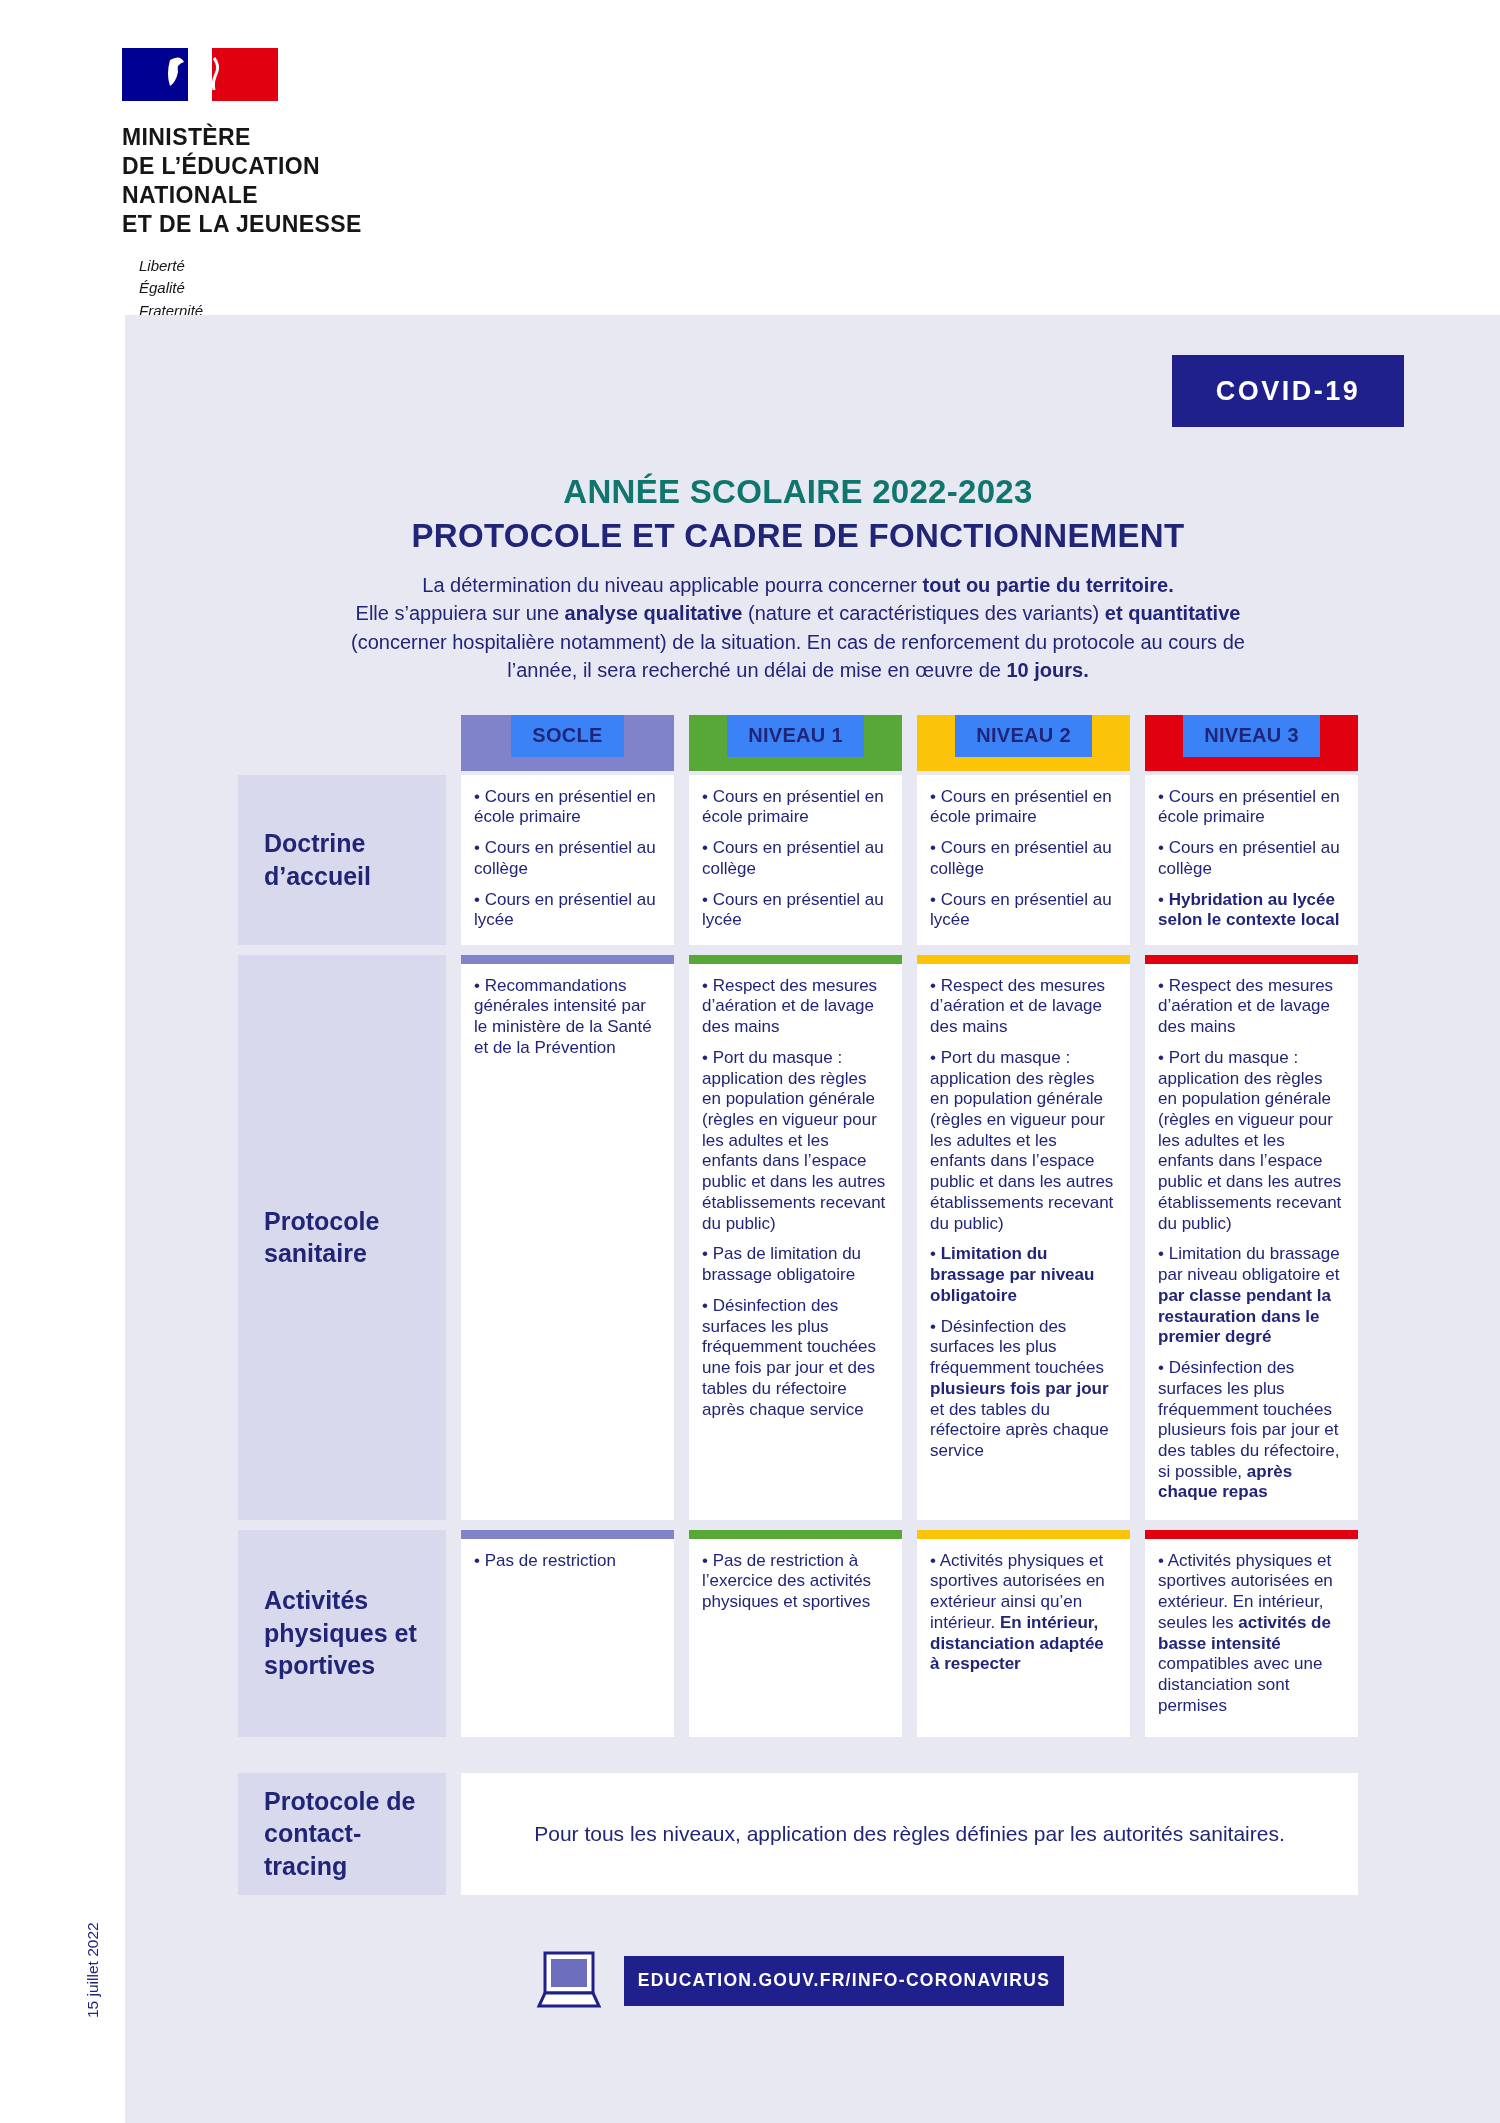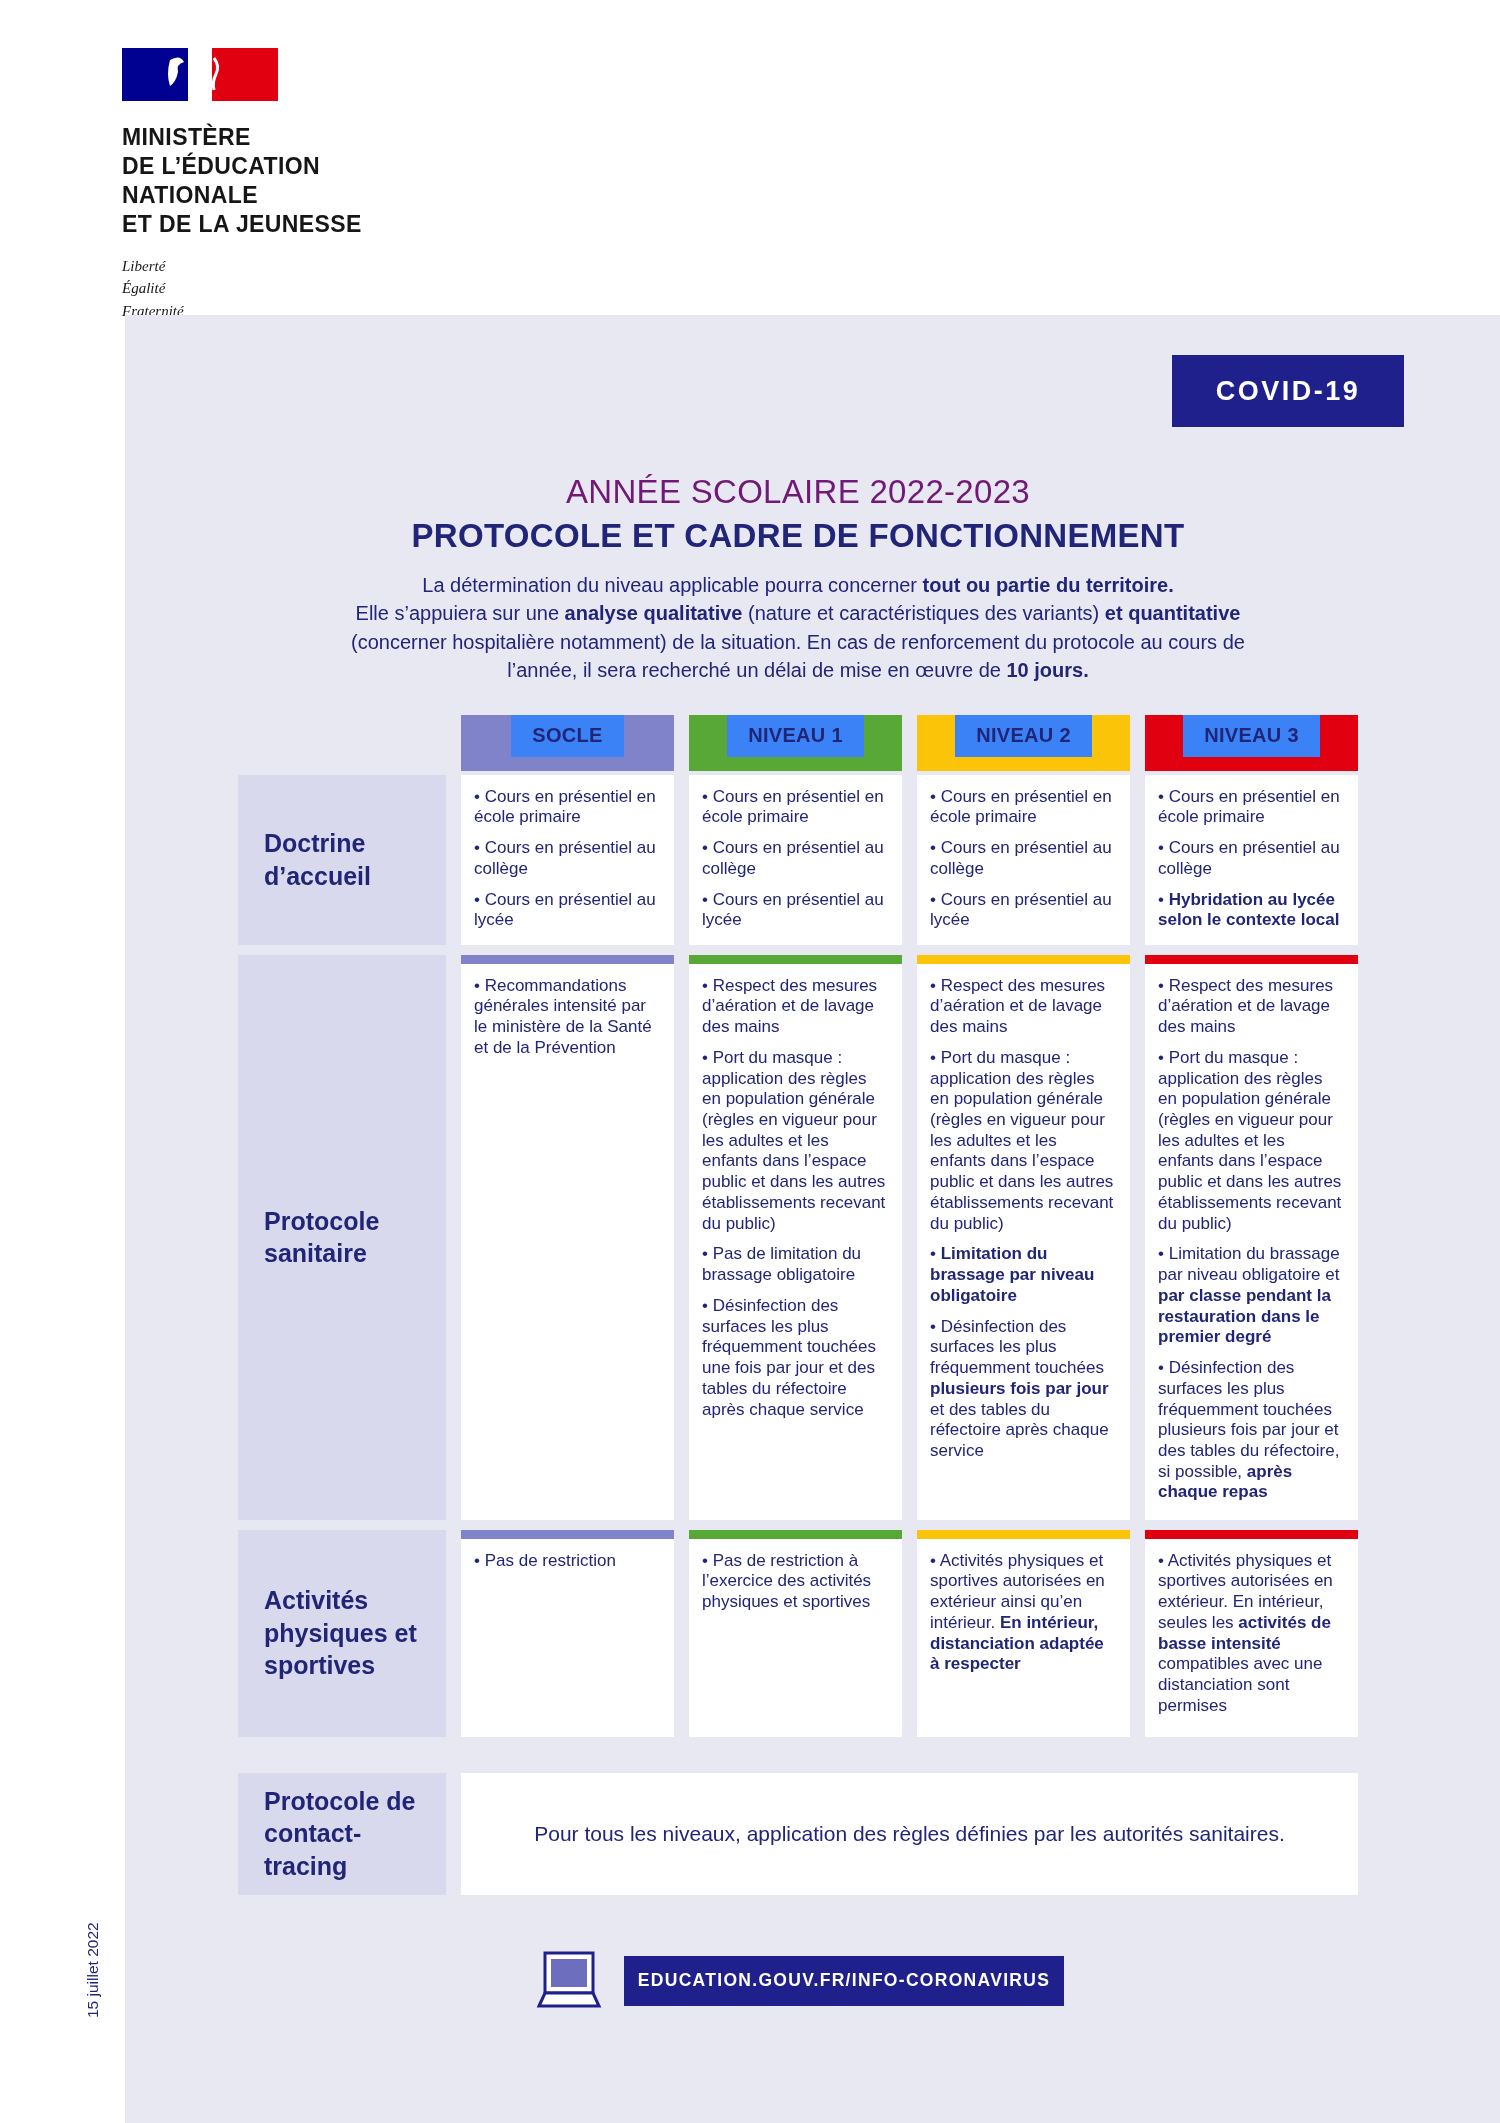--- a/index.html
+++ b/index.html
@@ -6,28 +6,28 @@
   .page{position:relative;width:1500px;height:2123px;background:#ffffff;overflow:hidden;
         font-family:"Liberation Sans",sans-serif;color:#212577;}
   
   .gov-logo{position:absolute;left:122px;top:48px;}
   .flag{position:relative;display:flex;width:160px;height:53px;}
   .flag-blue{width:66px;background:#000091;position:relative;}
   .flag-white{width:24px;background:#ffffff;}
   .flag-red{width:66px;background:#e1000f;}
   .flag svg{position:absolute;left:0;top:0;}
   .ministry{margin-top:22px;font-weight:700;font-size:23px;line-height:1.26;color:#161616;letter-spacing:.4px;}
-  .motto{margin-top:16px;font-family:Liberation Serif, serif;font-style:italic;font-size:15px;line-height:1.5;color:#161616;}
+  .motto{margin-top:16px;font-family:Liberation Sans, sans-serif;font-style:italic;font-size:15px;line-height:1.5;color:#161616;margin-left:17px;}
   
   .panel{position:absolute;left:125px;top:315px;width:1375px;height:1808px;background:#e8e8f3;}
   .covid-badge{position:absolute;left:1047px;top:40px;width:232px;height:72px;background:#20208c;
                color:#ffffff;font-size:27px;font-weight:600;letter-spacing:2.5px;
                display:flex;align-items:center;justify-content:center;}
   .center-col{width:1120px;margin:158px 0 0 113px;text-align:center;}
-  .title1{margin:0;font-size:33px;font-weight:400;color:#701a75;letter-spacing:.3px;}
+  .title1{margin:0;font-size:33px;font-weight:700;color:#0f766e;letter-spacing:.3px;}
   .title2{margin:6px 0 0 0;font-size:33px;font-weight:800;color:#212577;letter-spacing:.3px;}
   .intro{margin:16px 0 0 0;font-size:20px;line-height:1.42;color:#212577;}
   .b{font-weight:700;}
   
   .table-wrap{width:1120px;margin:30px 0 0 113px;}
   .tgrid{display:grid;grid-template-columns:208px 213px 213px 213px 213px;column-gap:15px;}
   .hdr-bar{height:56px;display:flex;justify-content:center;align-items:flex-start;}
   .hdr-label{background:#3b82f6;height:42px;padding:0 21px;display:flex;align-items:center;
              font-weight:700;font-size:20px;color:#212577;letter-spacing:.3px;}
   #rows-grid{margin-top:4px;row-gap:10px;grid-template-rows:170px 565px 207px;}

